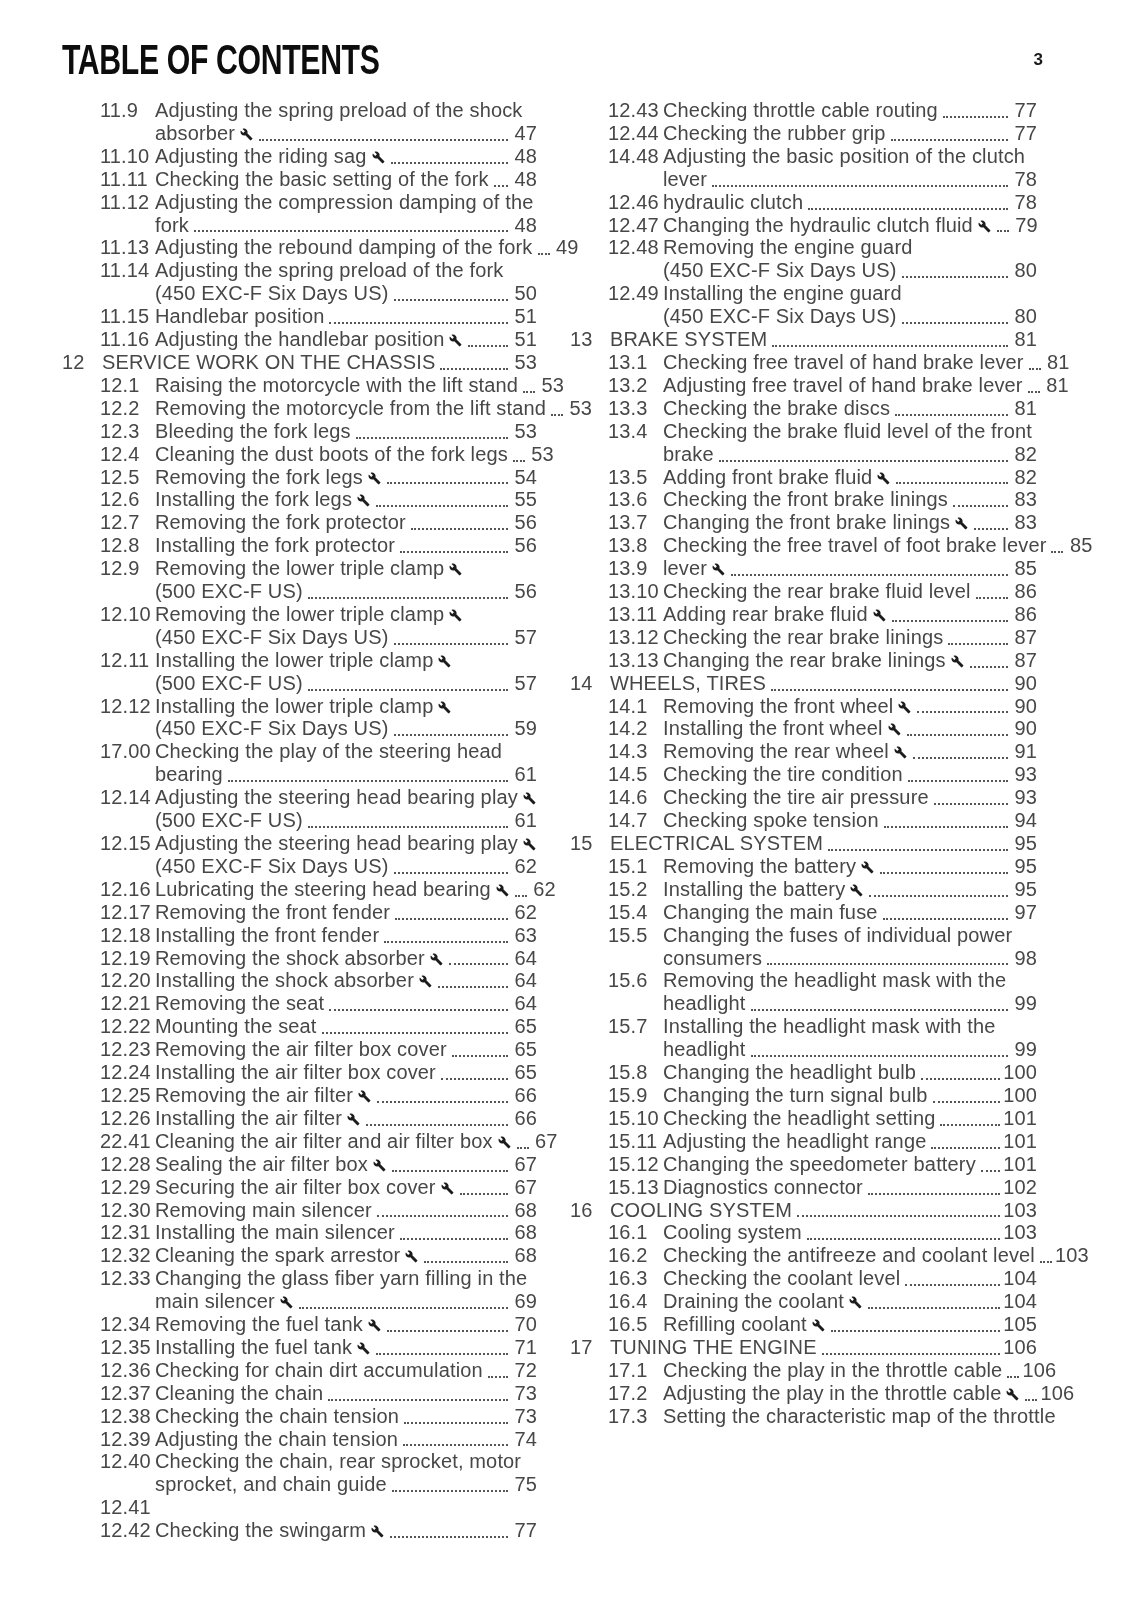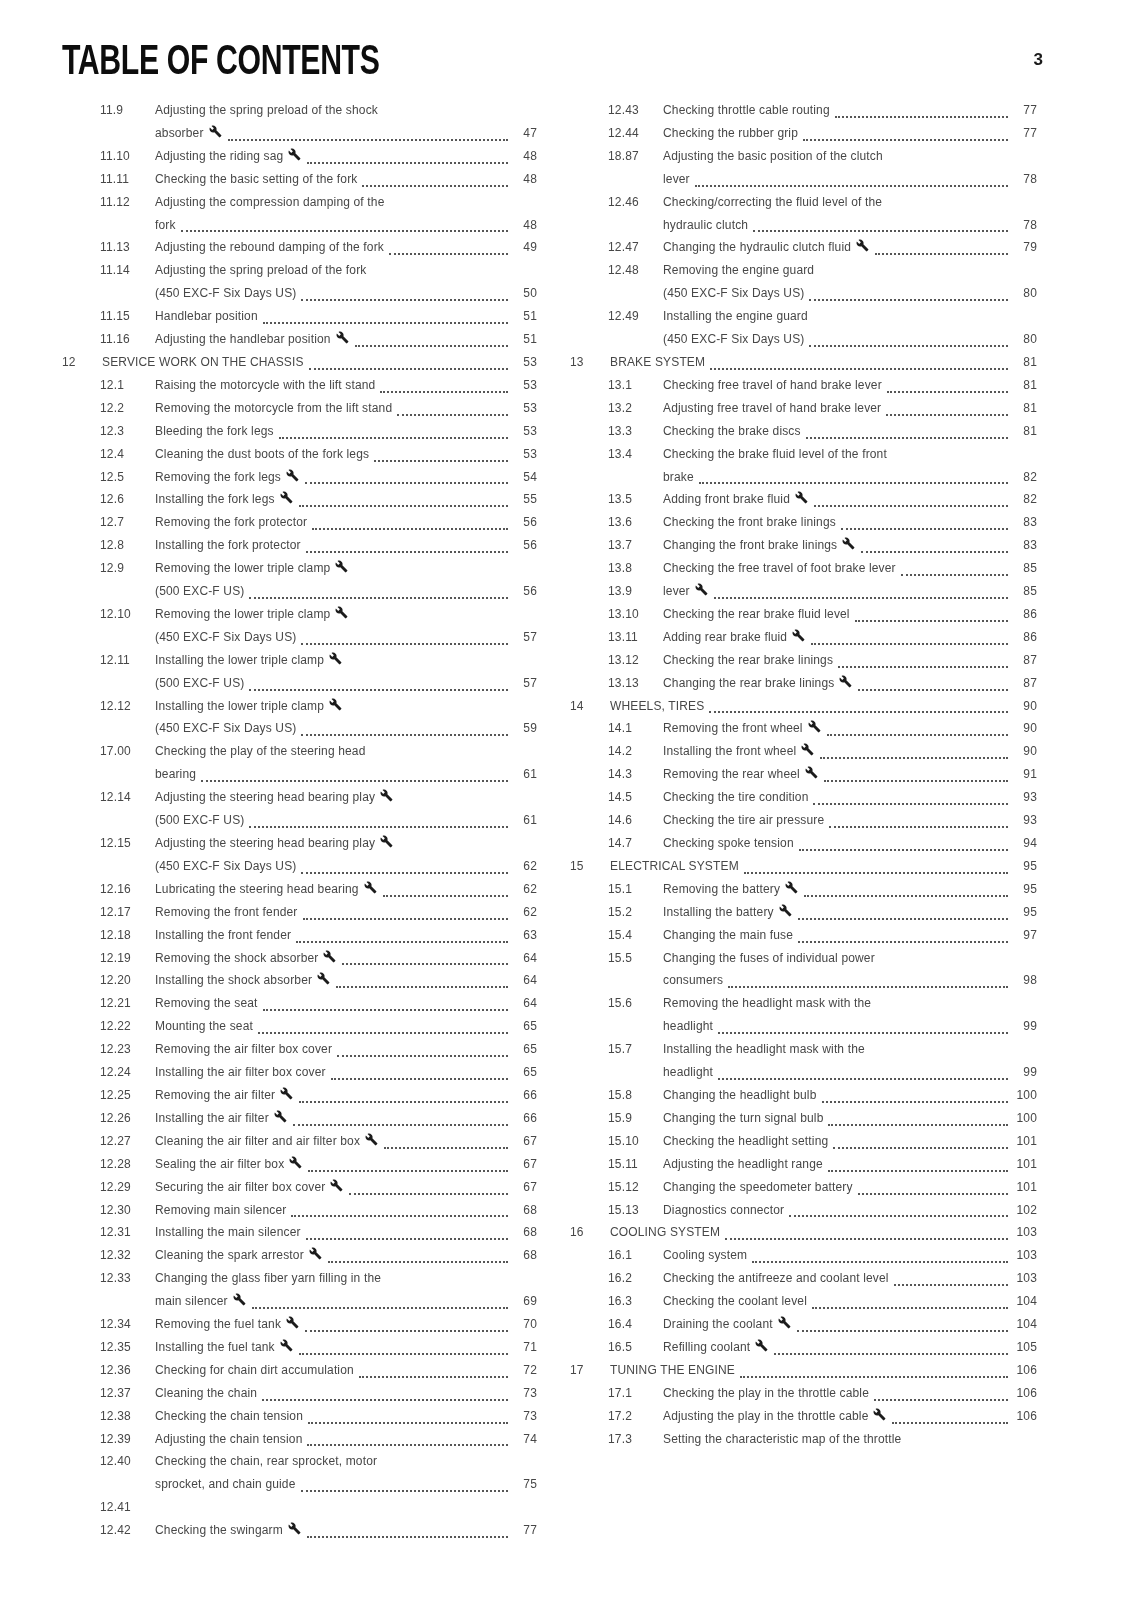--- a/index.html
+++ b/index.html
@@ -19,21 +19,21 @@
     transform:scaleX(0.72); transform-origin:left top;
   }
   .page-no {
     position:absolute; right:87px; top:50px;
     font-size:17px; font-weight:700; color:#1a1a1a;
   }
   .columns {
     position:absolute; left:62px; top:99px;
     display:flex; gap:33px;
   }
-  .col { width:475px; font-size:12px; line-height:22.9px; letter-spacing:0.15px; }
+  .col { width:475px; font-size:20px; line-height:22.9px; letter-spacing:0.15px; }
   .col.right { width:467px; }
 
   .entry { display:flex; }
   .num { flex:0 0 93px; box-sizing:border-box; padding-left:38px; }
   .entry.chapter .num { flex:0 0 40px; padding-left:0; }
   .body { flex:1 1 auto; min-width:0; }
   .line { display:flex; align-items:baseline; }
   .t { white-space:nowrap; }
   .leader { flex:1 1 auto; min-width:12px; align-self:stretch; position:relative; margin:0 3px 0 5px; }
   .leader::before {
@@ -506,21 +506,21 @@
                 <svg width="13" height="13" viewBox="0 0 24 24">
                   <path fill="#1c1c1c" d="M22.7,19L13.6,9.9C14.5,7.6 14,4.9 12.1,3C10.1,1 7.1,0.6 4.7,1.7L9,6L6,9L1.6,4.7C0.4,7.1 0.9,10.1 2.9,12.1C4.8,14 7.5,14.5 9.8,13.6L18.9,22.7C19.3,23.1 19.9,23.1 20.3,22.7L22.6,20.4C23.1,20 23.1,19.3 22.7,19Z"></path>
                 </svg>
               </span>
               <span class="leader"></span>
               <span class="pg">66</span>
             </div>
           </div>
         </div>
         <div class="entry">
-          <span class="num">12.27</span>
+          <span class="num">22.41</span>
           <div class="body">
             <div class="line">
               <span class="t">Cleaning the air filter and air filter box</span>
               <span class="wrench">
                 <svg width="13" height="13" viewBox="0 0 24 24">
                   <path fill="#1c1c1c" d="M22.7,19L13.6,9.9C14.5,7.6 14,4.9 12.1,3C10.1,1 7.1,0.6 4.7,1.7L9,6L6,9L1.6,4.7C0.4,7.1 0.9,10.1 2.9,12.1C4.8,14 7.5,14.5 9.8,13.6L18.9,22.7C19.3,23.1 19.9,23.1 20.3,22.7L22.6,20.4C23.1,20 23.1,19.3 22.7,19Z"></path>
                 </svg>
               </span>
               <span class="leader"></span>
               <span class="pg">67</span>
@@ -727,38 +727,35 @@
           <span class="num">12.44</span>
           <div class="body">
             <div class="line">
               <span class="t">Checking the rubber grip</span>
               <span class="leader"></span>
               <span class="pg">77</span>
             </div>
           </div>
         </div>
         <div class="entry">
-          <span class="num">18.87</span>
+          <span class="num">14.48</span>
           <div class="body">
             <div class="line">
               <span class="t">Adjusting the basic position of the clutch</span>
             </div>
             <div class="line">
               <span class="t">lever</span>
               <span class="leader"></span>
               <span class="pg">78</span>
             </div>
           </div>
         </div>
         <div class="entry">
           <span class="num">12.46</span>
           <div class="body">
-            <div class="line">
-              <span class="t">Checking/correcting the fluid level of the</span>
-            </div>
             <div class="line">
               <span class="t">hydraulic clutch</span>
               <span class="leader"></span>
               <span class="pg">78</span>
             </div>
           </div>
         </div>
         <div class="entry">
           <span class="num">12.47</span>
           <div class="body">

